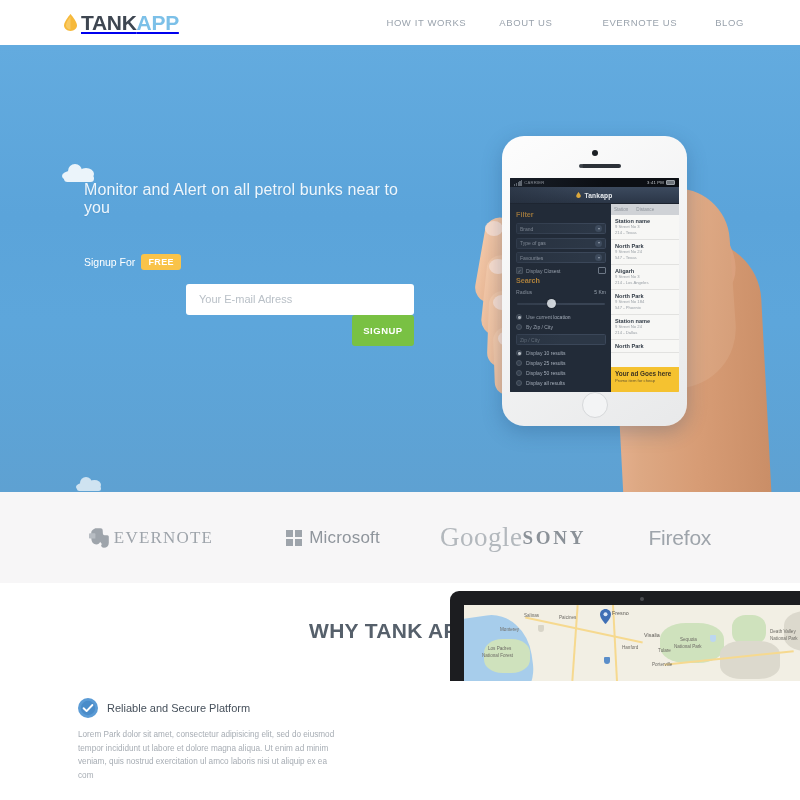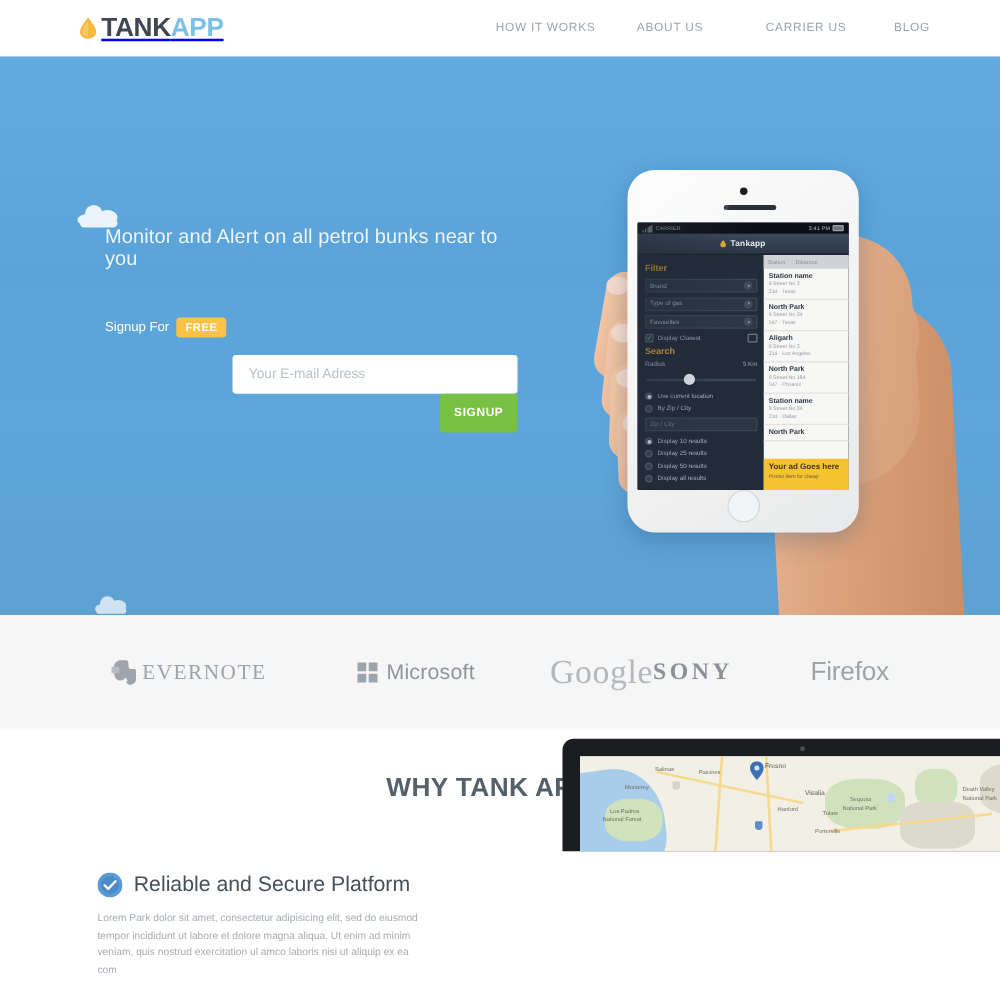--- a/index.html
+++ b/index.html
@@ -240,21 +240,21 @@
   .ff-txt { font-size:21px; color:#9ea4ab; letter-spacing:-.2px; }
 
   
   .why { width:800px; background:#ffffff; position:relative; height:217px; }
   .why-title {
     text-align:center; padding-top:36px; font-size:21px; color:#56606b; letter-spacing:.3px;
   }
   .feature { position:absolute; left:78px; top:115px; width:265px; }
   .feat-head { display:flex; align-items:center; gap:9px; }
   .feat-icon { width:20px; height:20px; flex:none; }
-  .feat-title { font-size:17px; color:#46505b; }
+  .feat-title { font-size:11px; color:#46505b; }
   .feat-body { margin-top:10px; font-size:8.2px; line-height:13.5px; color:#a7adb4; }
 
   .laptop {
     position:absolute; left:450px; top:713px; width:400px; height:90px;
   }
   .lid {
     position:absolute; left:0; top:0; width:400px; height:90px;
     background:#1c1d20; border-radius:9px 9px 0 0; padding:14px 0 0 14px;
   }
   .lid-cam { position:absolute; left:190px; top:6px; width:4px; height:4px;
@@ -286,21 +286,21 @@
         <path d="M6.5 2.4 C6.5 2.4 2 8 2 11.2 C2 13.6 4 15.4 6.5 15.4 Z" fill="#f9ca63"></path>
       </svg>
     </span>
     <span class="logo-text">
       <span class="logo-tank">TANK</span><span class="logo-app">APP</span>
     </span>
   </a>
   <nav class="nav">
     <a href="#">HOW IT WORKS</a>
     <a href="#">ABOUT US</a>
-    <a href="#">CARRIER US</a>
+    <a href="#">EVERNOTE US</a>
     <a href="#">BLOG</a>
   </nav>
 </div>
 
 <section class="hero">
 
   <div class="cloud-group" style="left:62px;top:118px;width:34px;height:18px;">
     <i class="b" style="left:0;top:8px;width:18px;height:10px;"></i>
     <i class="b" style="left:6px;top:1px;width:14px;height:14px;"></i>
     <i class="b" style="left:16px;top:5px;width:16px;height:12px;"></i>

